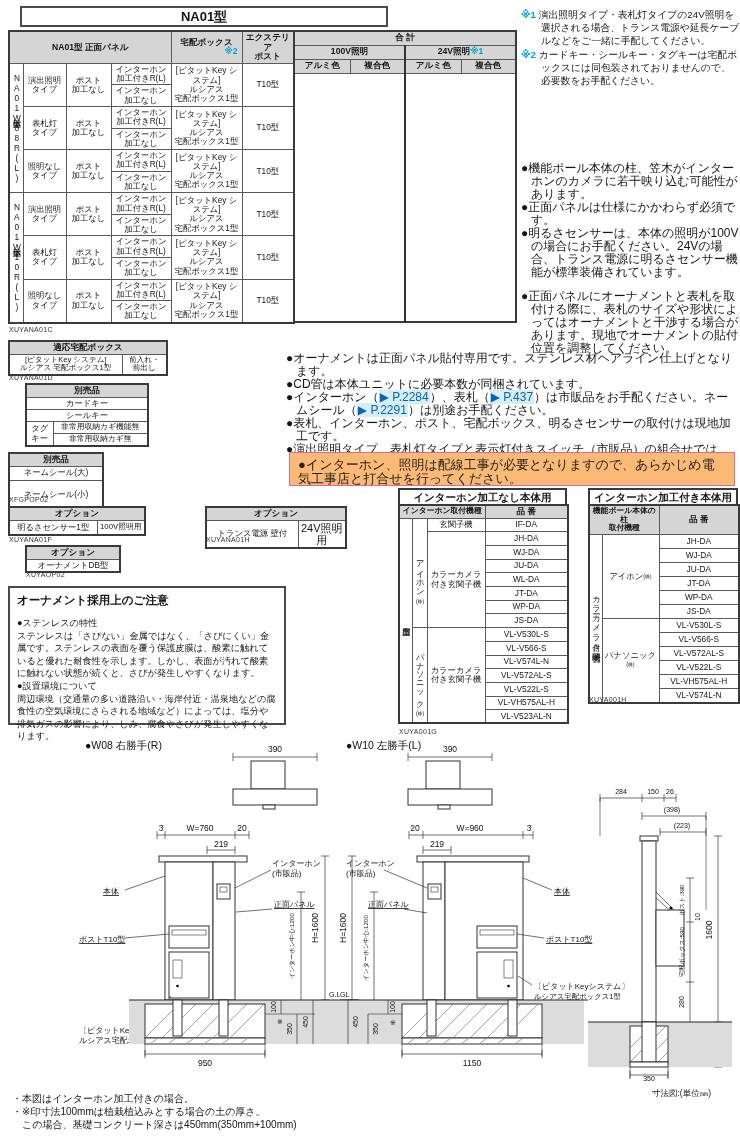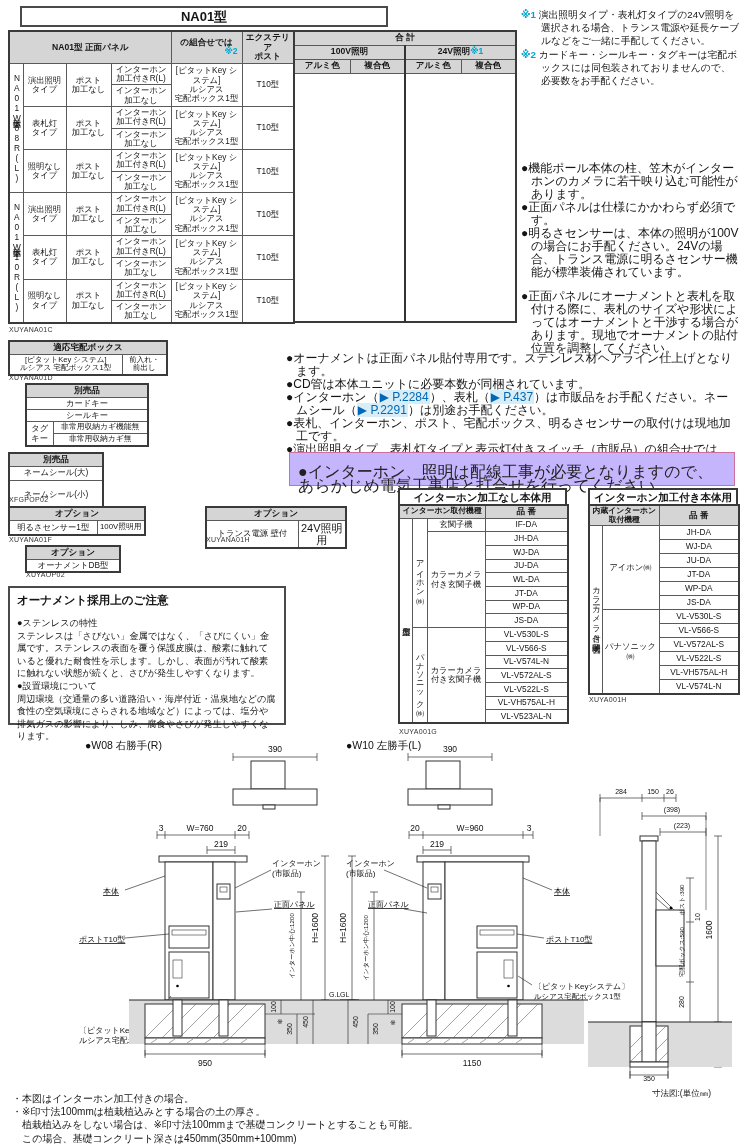--- a/index.html
+++ b/index.html
@@ -21,21 +21,21 @@
 .vtiny{writing-mode:vertical-rl;text-orientation:upright;font-size:6.4px;padding:2px 0}
 .model{font-size:8px}
 .devcell{font-size:7.4px}
 .code{font-size:7px;color:#333;letter-spacing:.3px}
 .ref{color:#00a5cf;font-weight:bold}
 .cell-ref{display:block;text-align:right;padding-right:3px}
 
 .note-line{font-size:12px;line-height:13px;padding-left:10px;text-indent:-10px}
 .ref-note{font-size:9.8px;line-height:13px;padding-left:20px;text-indent:-20px;margin-bottom:1px}
 .plink{color:#0068b7;background:#d7edf8;padding:0 1px}
-.warn-box{background:#c4b5fd;border:1px solid #cf6f9e;padding:12px 8px;font-size:16px;line-height:13.5px;color:#222}
+.warn-box{background:#fdba74;border:1px solid #cf6f9e;padding:5px 8px;font-size:13px;line-height:13.5px;color:#222}
 
 .caution{border:2px solid #4a4a4a;padding:5px 7px}
 .caution h3{font-size:11.5px;margin-bottom:9px}
 .caution .sec{font-size:9.2px;line-height:12.6px}
 
 .icm-title{border:2px solid #3a3a3a;border-bottom:none;background:#fff;text-align:center;font-weight:bold;font-size:10.5px;line-height:15px}
 
 svg text{font-family:"Liberation Sans","DejaVu Sans",sans-serif;fill:#111}
 .dlabel{font-size:10.5px}
 .dim{font-size:8.5px}
@@ -64,21 +64,21 @@
         <col style="width:14px">
         <col style="width:43px">
         <col style="width:45px">
         <col style="width:60px">
         <col style="width:71px">
         <col style="width:52px">
       </colgroup>
     <thead>
       <tr style="height:30px">
         <th colspan="4">NA01型 正面パネル</th>
-        <th><span>の組合せでは</span><span class="ref cell-ref">※2</span></th>
+        <th><span>宅配ボックス</span><span class="ref cell-ref">※2</span></th>
         <th class="pre">エクステリア
 ポスト</th>
       </tr>
     </thead>
     <tbody id="main-body">
         <tr style="height: 10.8px;">
           <td rowspan="6" class="vlabel">NA01型本体W08R(L)</td>
           <td rowspan="2" class="pre">演出照明
 タイプ</td>
           <td rowspan="2" class="pre">ポスト
@@ -416,21 +416,21 @@
 
   <div class="abs icm-title" style="left:588px;top:488px;width:150px;height:16px">インターホン加工付き本体用</div>
   <table class="abs grid" style="left:588px;top:504px;width:150px">
     <colgroup>
         <col style="width:13px">
         <col style="width:57px">
         <col style="width:80px">
       </colgroup>
     <thead>
         <tr style="height:17px">
-      <th colspan="2" class="pre" style="font-size:7.8px">内蔵インターホン
+      <th colspan="2" class="pre" style="font-size:7.8px">機能ポール本体の柱
 取付機種</th>
       <th>品 番</th>
     </tr>
       </thead>
     <tbody id="icm2-body">
         <tr style="height: 14px;">
           <td rowspan="12" class="vtiny">カラーカメラ付き玄関子機</td>
           <td rowspan="6" class="devcell">アイホン㈱</td>
           <td class="model">JH-DA</td>
         </tr>
@@ -721,18 +721,17 @@
       <line x1="86" y1="297" x2="86" y2="308" class="thin"></line>
     <line x1="48" y1="305" x2="86" y2="305" class="dline"></line>
       <line x1="48" y1="301" x2="48" y2="309" class="dline"></line>
       <line x1="86" y1="301" x2="86" y2="309" class="dline"></line>
     <text x="67" y="311" class="dim7" text-anchor="middle">350</text>
   </svg>
 
   <div class="abs bottom-notes" style="left:12px;top:1092px;width:520px" id="drawing-notes">
       <p>・本図はインターホン加工付きの場合。</p>
       <p>・※印寸法100mmは植栽植込みとする場合の土の厚さ。</p>
-      <p>　植栽植込みをしない場合は、※印寸法100mmまで基礎コンクリートとすることも可能。</p>
       <p>　この場合、基礎コンクリート深さは450mm(350mm+100mm)</p>
     </div>
   <div class="abs unit-note" style="left:652px;top:1088px">寸法図:(単位㎜)</div>
 
 </div>
 
 </body></html>

